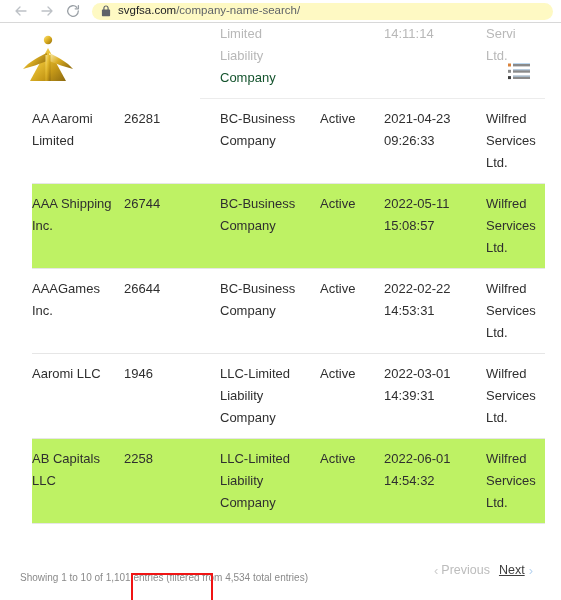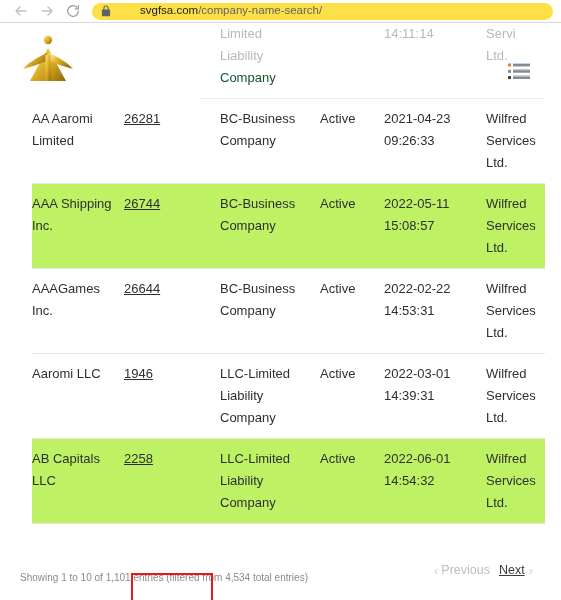--- a/index.html
+++ b/index.html
@@ -29,27 +29,26 @@
     display: flex; align-items: center; justify-content: center;
     color: #9aa0a6;
     flex: 0 0 auto;
   }
   .nav-btn svg { display: block; }
   .nav-btn.disabled { color: #bdc1c6; }
   .omnibox {
     flex: 1 1 auto;
     height: 17px;
     margin-left: 6px;
-    background: #fde047;
+    background: #fef9c3;
     border-radius: 10px;
     display: flex;
     align-items: center;
     padding: 0 9px;
     overflow: hidden;
-    gap: 22px;
   }
   .lock-icon {
     width: 10px; height: 12px;
     margin-right: 7px;
     flex: 0 0 auto;
     color: #5f6368;
     display: flex; align-items: center;
   }
   .url-text {
     font-size: 11.5px;
@@ -87,21 +86,21 @@
     line-height: 22px;
     padding: 9px 8px 9px 0;
     vertical-align: top;
     border-bottom: 1px solid #e6e6e6;
     word-wrap: break-word;
   }
   tr.row-odd  td { background: #ffffff; }
   tr.row-even td { background: #bef264; }
 
   td.c-name   { width: 92px;  padding-left: 8px; }
-  td.c-number { width: 96px; text-decoration: underline; }
+  td.c-number { width: 96px; }
   td.c-type   { width: 100px; }
   td.c-status { width: 64px; }
   td.c-date   { width: 102px; }
   td.c-agent  { width: 59px; }
 
   
   tr.row-partial td {
     color: #b8b8b8;
     border-bottom: 1px solid #ececec;
     padding-top: 0;

